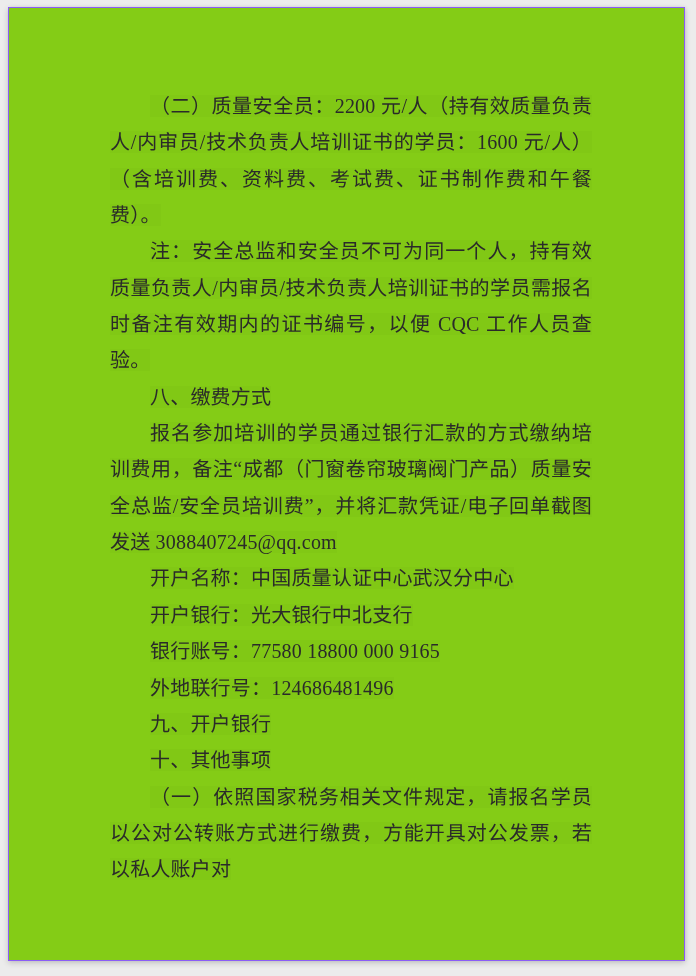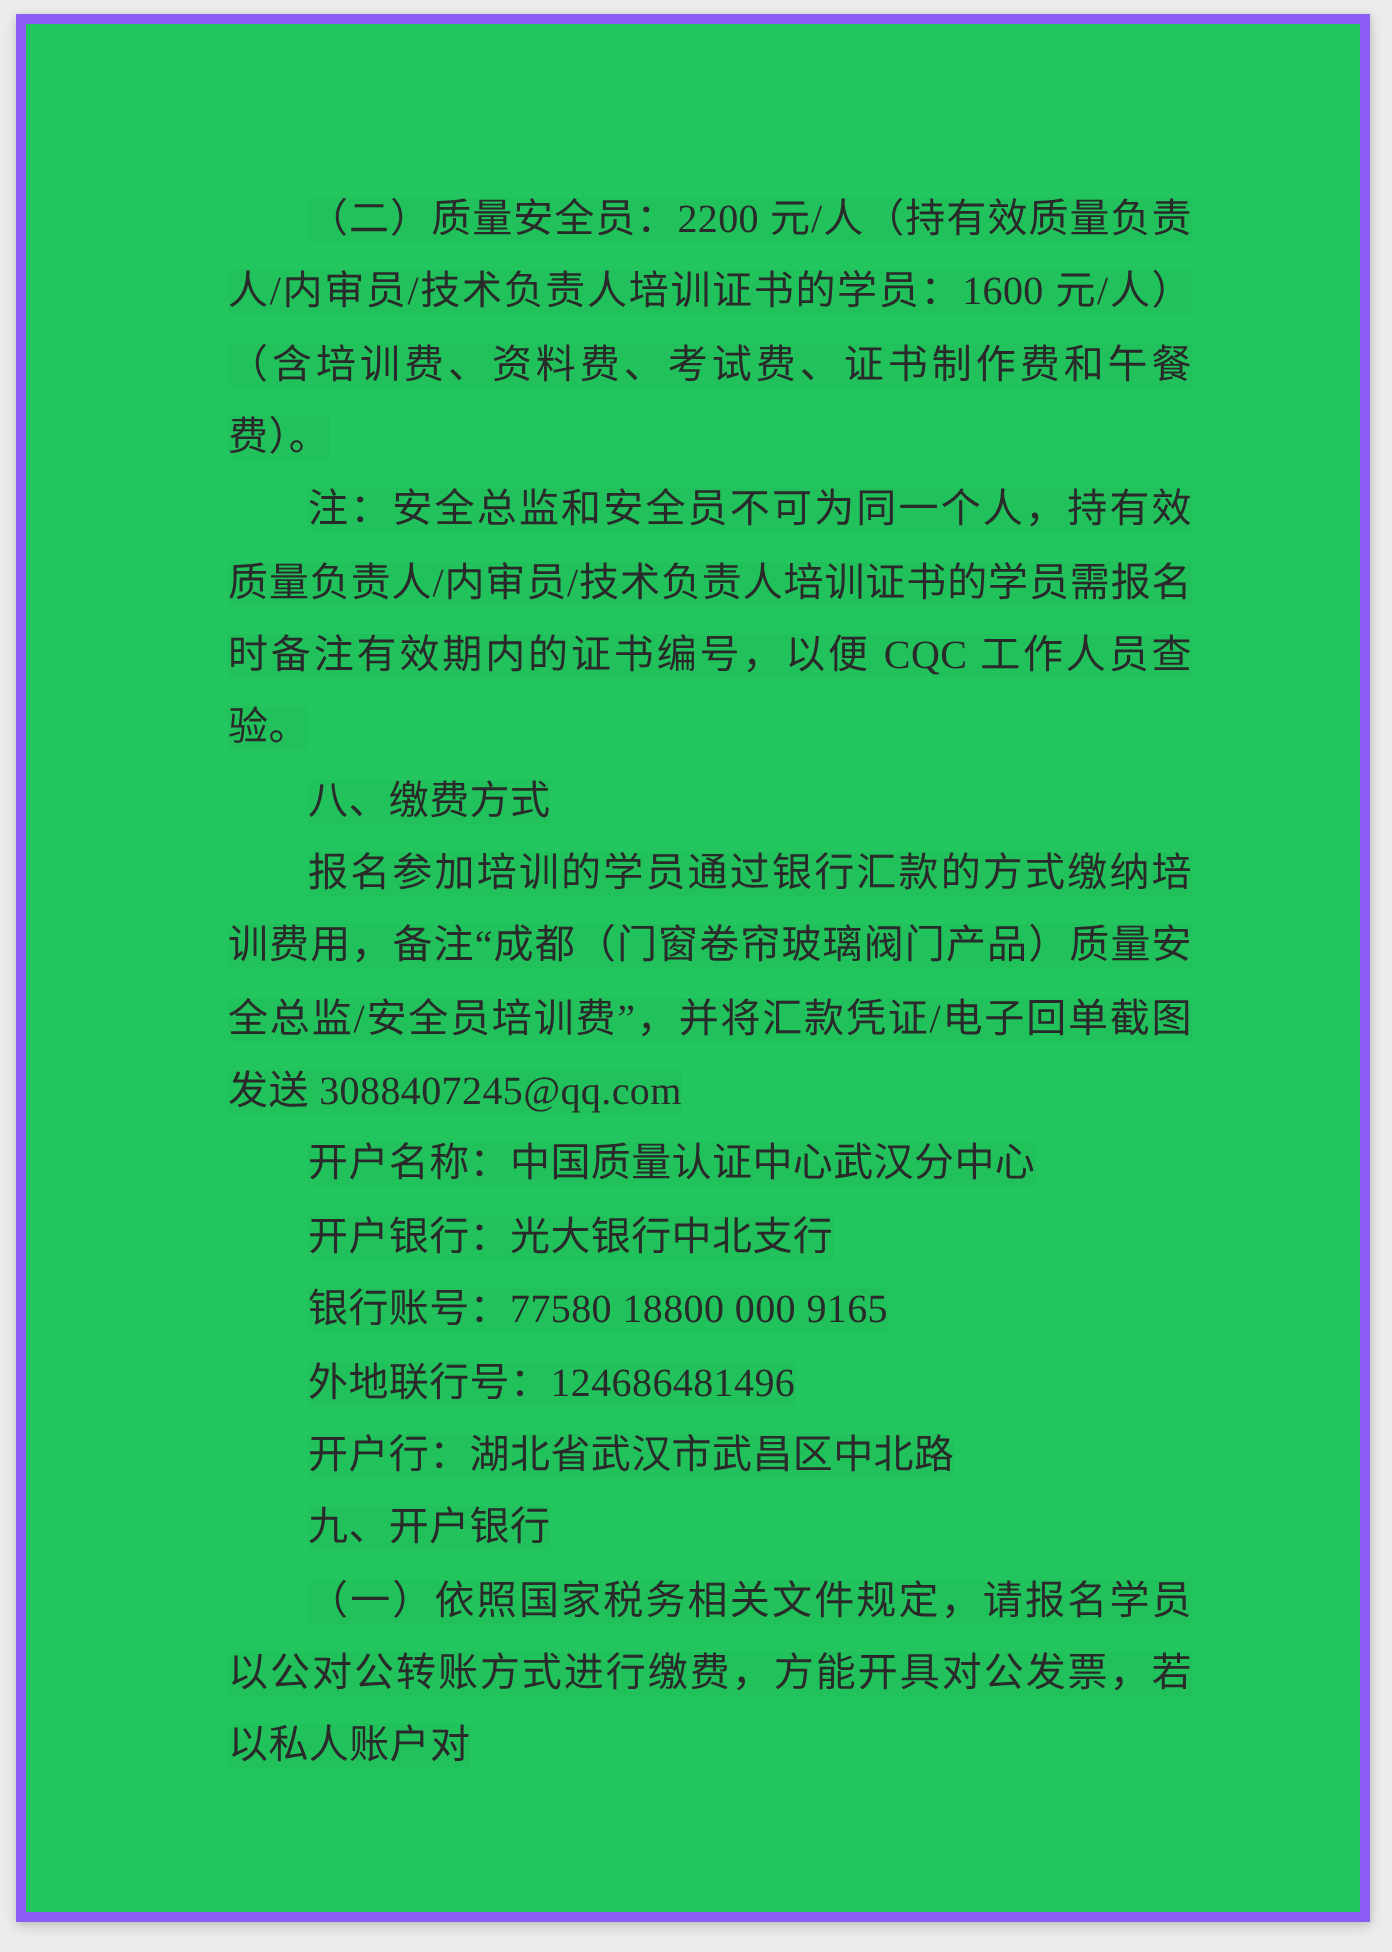--- a/index.html
+++ b/index.html
@@ -14,22 +14,22 @@
     position: relative;
     font-family: "Liberation Serif", "DejaVu Serif", serif;
   }
   .paper {
     position: absolute;
     left: 8px;
     top: 7px;
     width: 677px;
     height: 954px;
     box-sizing: border-box;
-    background: #22c55e;
-    border: 5px solid #8b5cf6;
+    background: #84cc16;
+    border: 1px solid #8b5cf6;
     box-shadow: 0 2px 6px rgba(0,0,0,0.18), 1px 0 3px rgba(0,0,0,0.06);
   }
   .content {
     position: absolute;
     left: 101px;
     top: 80px;
     width: 482px;
     color: #2a2a2a;
     font-size: 20px;
     line-height: 36.35px;
@@ -62,22 +62,22 @@
     <p class="para"><span class="scan-band">报名参加培训的学员通过银行汇款的方式缴纳培训费用，备注“成都（门窗卷帘玻璃阀门产品）质量安全总监/安全员培训费”，并将汇款凭证/电子回单截图发送 3088407245@qq.com</span></p>
 
     <p class="para"><span class="scan-band">开户名称：中国质量认证中心武汉分中心</span></p>
 
     <p class="para"><span class="scan-band">开户银行：光大银行中北支行</span></p>
 
     <p class="para"><span class="scan-band">银行账号：77580 18800 000 9165</span></p>
 
     <p class="para"><span class="scan-band">外地联行号：124686481496</span></p>
 
-    <p class="para"><span class="scan-band">开户行：湖北省武汉市武昌区中北路</span></p>
 
     <p class="para"><span class="scan-band">九、开户银行</span></p>
 
 
+    <p class="para"><span class="scan-band">十、其他事项</span></p>
 
     <p class="para"><span class="scan-band">（一）依照国家税务相关文件规定，请报名学员以公对公转账方式进行缴费，方能开具对公发票，若以私人账户对</span></p>
 
   </div>
 </div>
 
 </body></html>

